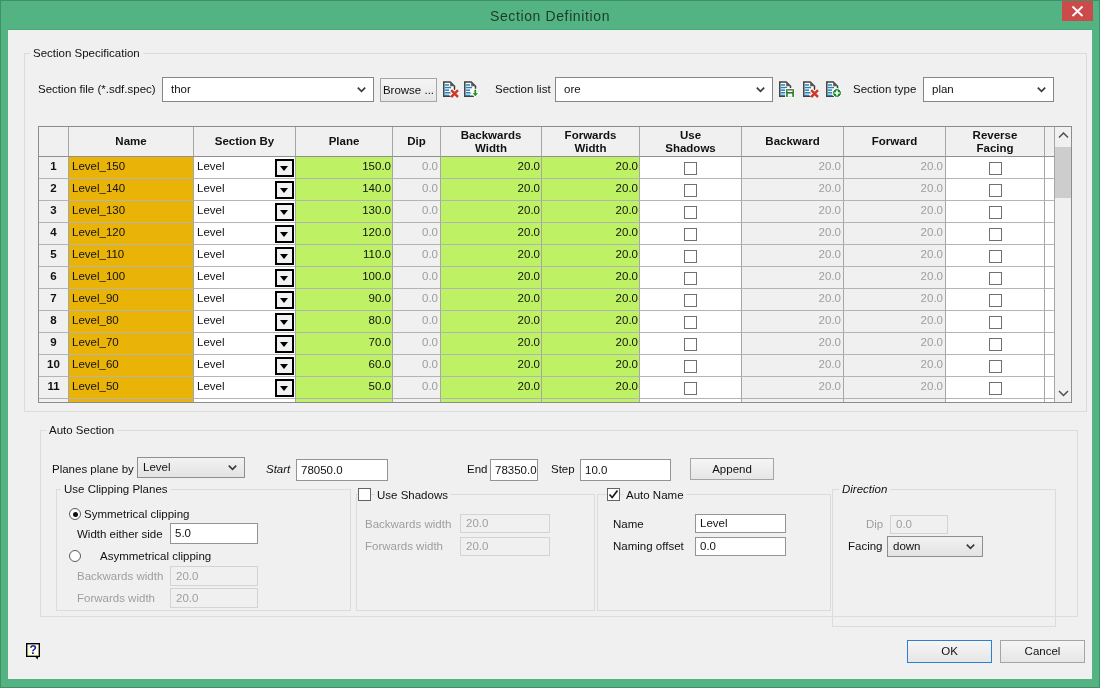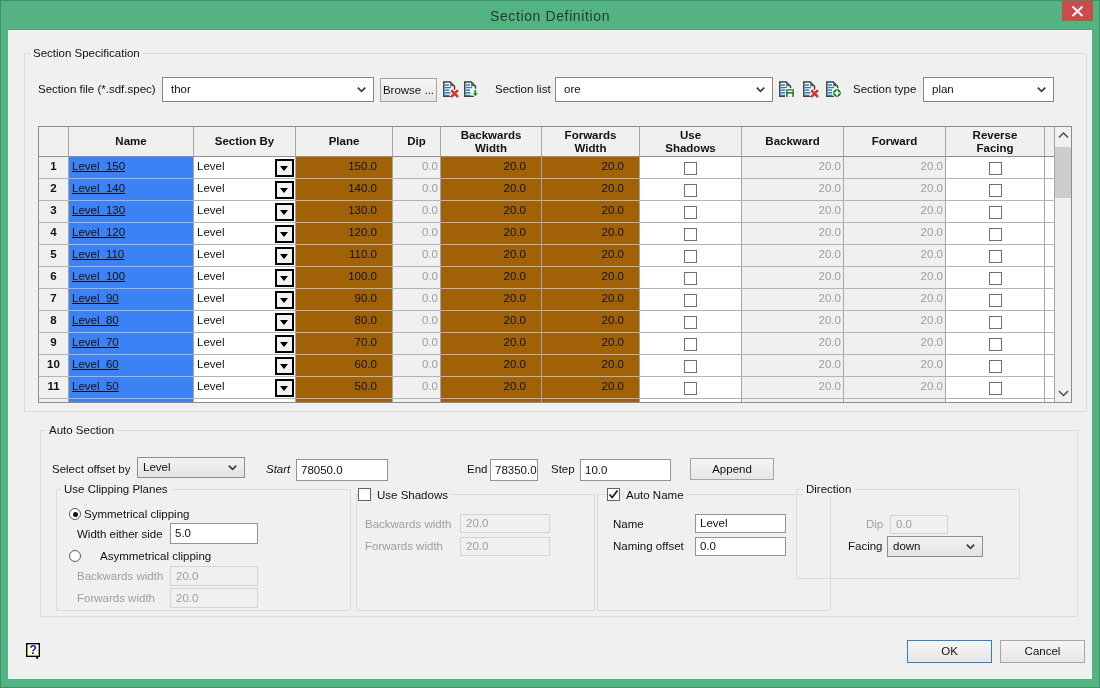--- a/index.html
+++ b/index.html
@@ -17,23 +17,23 @@
 .fld { position:absolute; background:#fff; border:1px solid #949494; padding-left:4px; }
 .dfld { position:absolute; background:#f0f0f0; border:1px solid #d4d4d4; padding-left:5px; color:#9e9e9e; }
 .cbx { position:absolute; width:13px; height:13px; background:#fff; border:1px solid #636363; }
 .rad { position:absolute; width:12px; height:12px; background:#fff; border:1px solid #5a5a5a; border-radius:50%; }
 .rad.on::after { content:""; position:absolute; left:2.5px; top:2.5px; width:5px; height:5px; background:#111; border-radius:50%; }
 #tblwrap { position:absolute; left:38px; top:126px; width:1034px; height:277px; border:1px solid #8c8c8c; background:#fff; overflow:hidden; }
 table { border-collapse:separate; border-spacing:0; table-layout:fixed; width:1016px; font-size:11.5px; }
 th { height:30px; background:#f0f0f0; font-weight:bold; text-align:center; vertical-align:middle; line-height:13px; border-right:1px solid #a6a6a6; border-bottom:1px solid #8f8f8f; padding:0; }
 td { height:22px; border-right:1px solid #a6a6a6; border-bottom:1px solid #b4b4b4; padding:0 0 3px 0; vertical-align:middle; overflow:hidden; }
 td.c0 { background:#f0f0f0; font-weight:bold; text-align:center; }
-td.c1 { background:#3b82f6; padding-left:3px;text-decoration:underline; }
+td.c1 { background:#eab308; padding-left:3px; }
 td.c2 { background:#fff; position:relative; padding-left:3px; }
-td.c3, td.c5 { background:#a16207; text-align:right; padding-right:15px; }
+td.c3, td.c5 { background:#bef264; text-align:right; padding-right:1px; }
 td.c4 { background:#f0f0f0; text-align:right; padding-right:2px; color:#9d9d9d; }
 td.c7 { background:#fff; text-align:center; }
 td.c11 { background:#fff; }
 .ddb { position:absolute; right:1px; top:2px; width:19px; height:18px; border:2px solid #000; background:#f2f2f2; }
 .tri { position:absolute; left:3px; top:5px; width:0; height:0; border-left:4.5px solid transparent; border-right:4.5px solid transparent; border-top:5px solid #000; }
 .cb { display:inline-block; width:13px; height:13px; background:#fff; border:1px solid #707070; vertical-align:middle; position:relative; top:2px; }
 #sbar { position:absolute; left:1016px; top:0; width:17px; height:275px; background:#f0f0f0; }
 #sthumb { position:absolute; left:0; top:20px; width:17px; height:51px; background:#cdcdcd; }
 .sarrow { position:absolute; left:3px; width:11px; height:7px; }
 </style></head><body>
@@ -355,21 +355,21 @@
       <svg class="sarrow" style="bottom:5px;" viewBox="0 0 11 7">
           <path d="M1 1 L5.5 5.5 L10 1" fill="none" stroke="#505050" stroke-width="1.5"></path>
         </svg>
     </div>
   </div>
 
   <div class="grp" style="left:40px;top:430px;width:1038px;height:187px;">
       <span class="glabel" style="left:5px;">Auto Section</span>
     </div>
 
-  <div class="lbl" style="left:52px;top:463px;">Select offset by</div>
+  <div class="lbl" style="left:52px;top:463px;">Planes plane by</div>
   <div class="gcombo" style="left:137px;top:457px;width:108px;height:21px;line-height:19px;">Level<svg class="chv" width="9" height="6" viewBox="0 0 9 6">
         <path d="M0.8 0.6 L4.5 4.4 L8.2 0.6" fill="none" stroke="#3c3c3c" stroke-width="1.7"></path>
       </svg></div>
   <div class="lbl" style="left:266px;top:463px;font-style:italic;">Start</div>
   <div class="fld" style="left:296px;top:459px;width:92px;height:22px;line-height:20px;">78050.0</div>
   <div class="lbl" style="left:467px;top:463px;">End</div>
   <div class="fld" style="left:490px;top:459px;width:48px;height:22px;line-height:20px;">78350.0</div>
   <div class="lbl" style="left:551px;top:463px;">Step</div>
   <div class="fld" style="left:580px;top:459px;width:91px;height:22px;line-height:20px;">10.0</div>
   <div class="btn" style="left:690px;top:458px;width:84px;height:22px;line-height:20px;">Append</div>
@@ -399,21 +399,21 @@
   <div class="grp" style="left:597px;top:494px;width:234px;height:117px;"></div>
   <div class="cbx" style="left:607px;top:488px;"><svg width="11" height="11" viewBox="0 0 11 11">
         <path d="M1.5 5.5 L4.2 8.5 L9.5 1.5" fill="none" stroke="#1a1a1a" stroke-width="1.7"></path>
       </svg></div>
   <div class="lbl" style="left:624px;top:489px;background:#f0f0f0;padding:0 2px;">Auto Name</div>
   <div class="lbl" style="left:613px;top:518px;">Name</div>
   <div class="fld" style="left:695px;top:514px;width:91px;height:19px;line-height:17px;">Level</div>
   <div class="lbl" style="left:613px;top:540px;">Naming offset</div>
   <div class="fld" style="left:695px;top:537px;width:91px;height:19px;line-height:17px;">0.0</div>
 
-  <div class="grp" style="left:796px;top:489px;width:224px;height:90px;">
+  <div class="grp" style="left:832px;top:489px;width:224px;height:138px;font-style:italic;">
       <span class="glabel" style="left:6px;">Direction</span>
     </div>
   <div class="glbl" style="left:866px;top:518px;">Dip</div>
   <div class="dfld" style="left:890px;top:515px;width:58px;height:19px;line-height:17px;">0.0</div>
   <div class="lbl" style="left:848px;top:540px;">Facing</div>
   <div class="gcombo" style="left:887px;top:536px;width:96px;height:21px;line-height:19px;">down<svg class="chv" width="9" height="6" viewBox="0 0 9 6">
         <path d="M0.8 0.6 L4.5 4.4 L8.2 0.6" fill="none" stroke="#3c3c3c" stroke-width="1.7"></path>
       </svg></div>
 
   <div style="position:absolute;left:26px;top:643px;"><svg width="15" height="17" viewBox="0 0 15 17">

